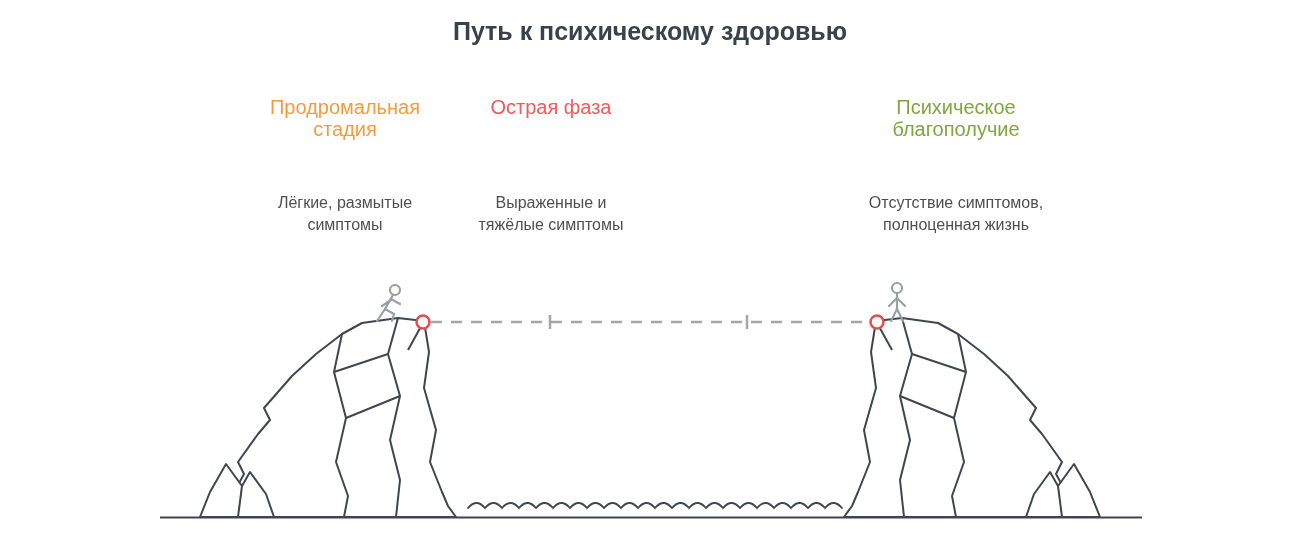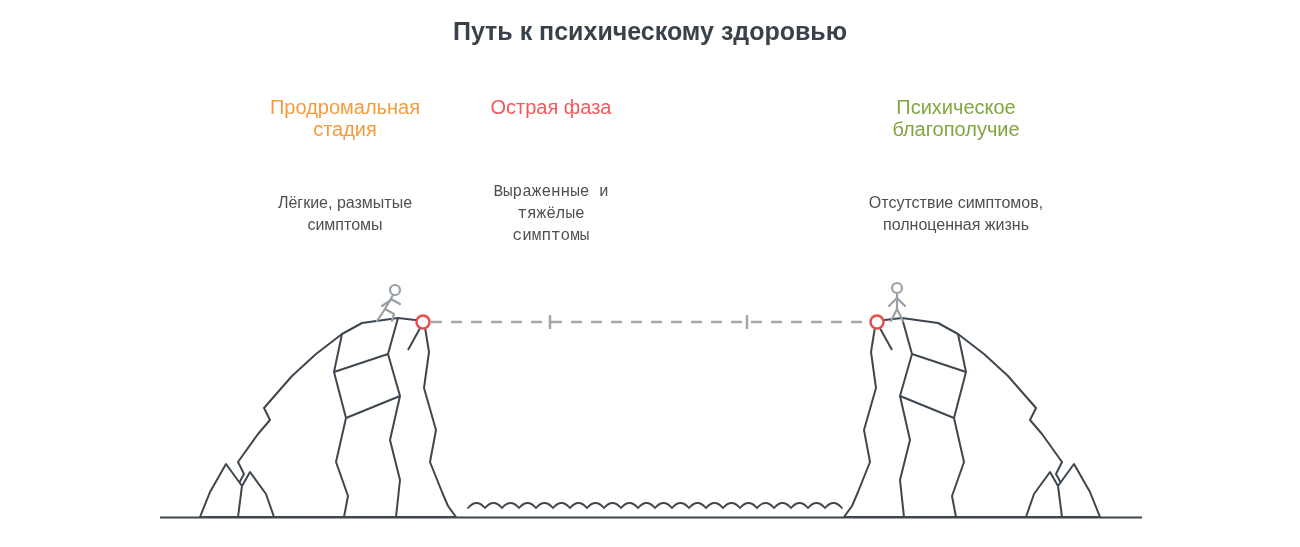--- a/index.html
+++ b/index.html
@@ -30,21 +30,21 @@
   .col4 .stage-label{max-width:190px;}
   .desc-wrap{
     height:96px;margin-top:8px;
     display:flex;align-items:center;justify-content:center;
   }
   .stage-desc{
     font-size:16px;line-height:22px;color:#4f4f4f;
     margin:11px auto;
   }
   .col1 .stage-desc{max-width:190px;}
-  .col2 .stage-desc{max-width:150px;font-family:Liberation Mono, monospace;}
+  .col2 .stage-desc{max-width:150px;}
   .col3 .stage-desc{max-width:175px;}
   .col4 .stage-desc{max-width:175px;}
   .scene{position:absolute;top:0;left:0;width:1300px;height:547px;}
 </style>
 </head>
 <body>
 
 <div class="canvas">
 
   <div class="title">Путь к психическому здоровью</div>

